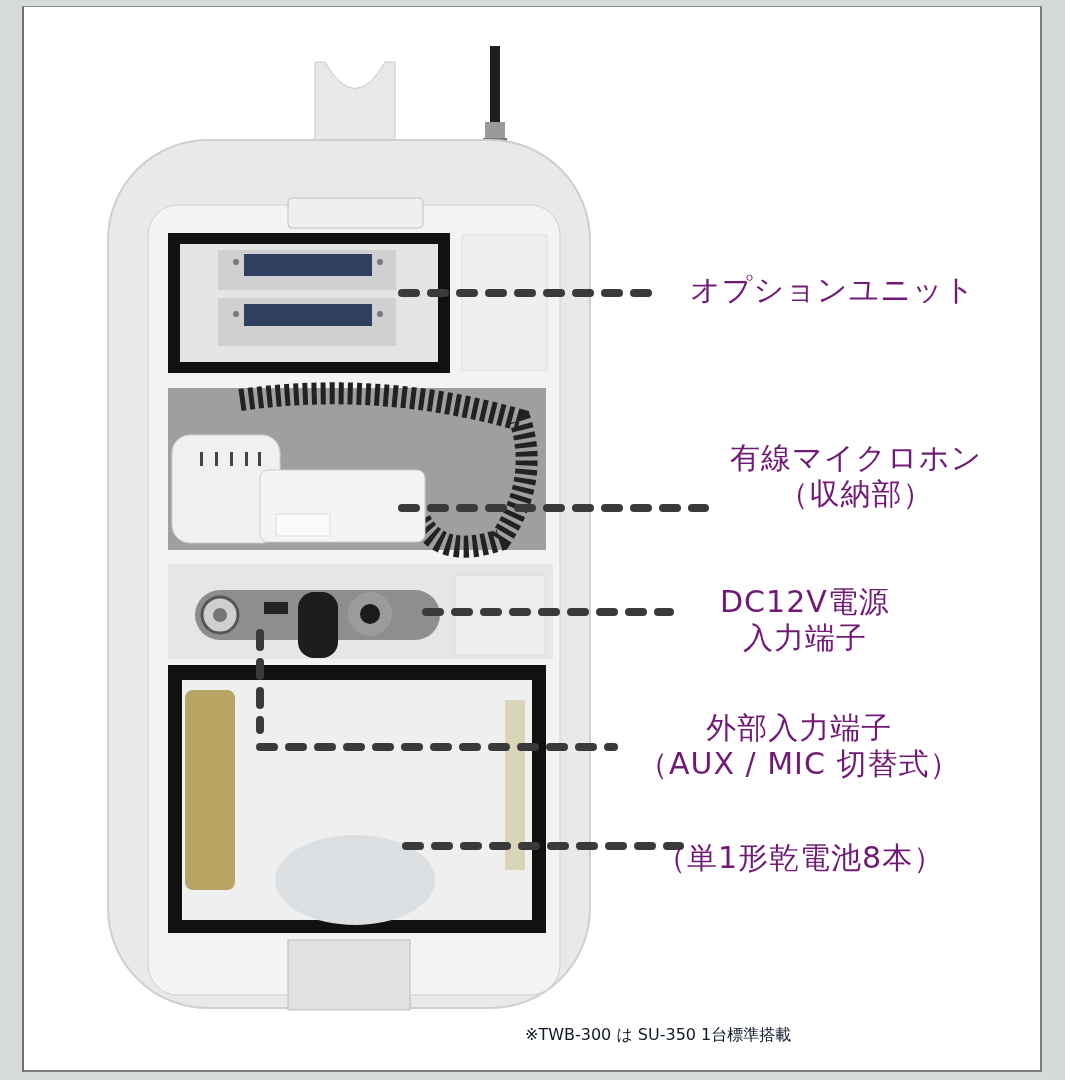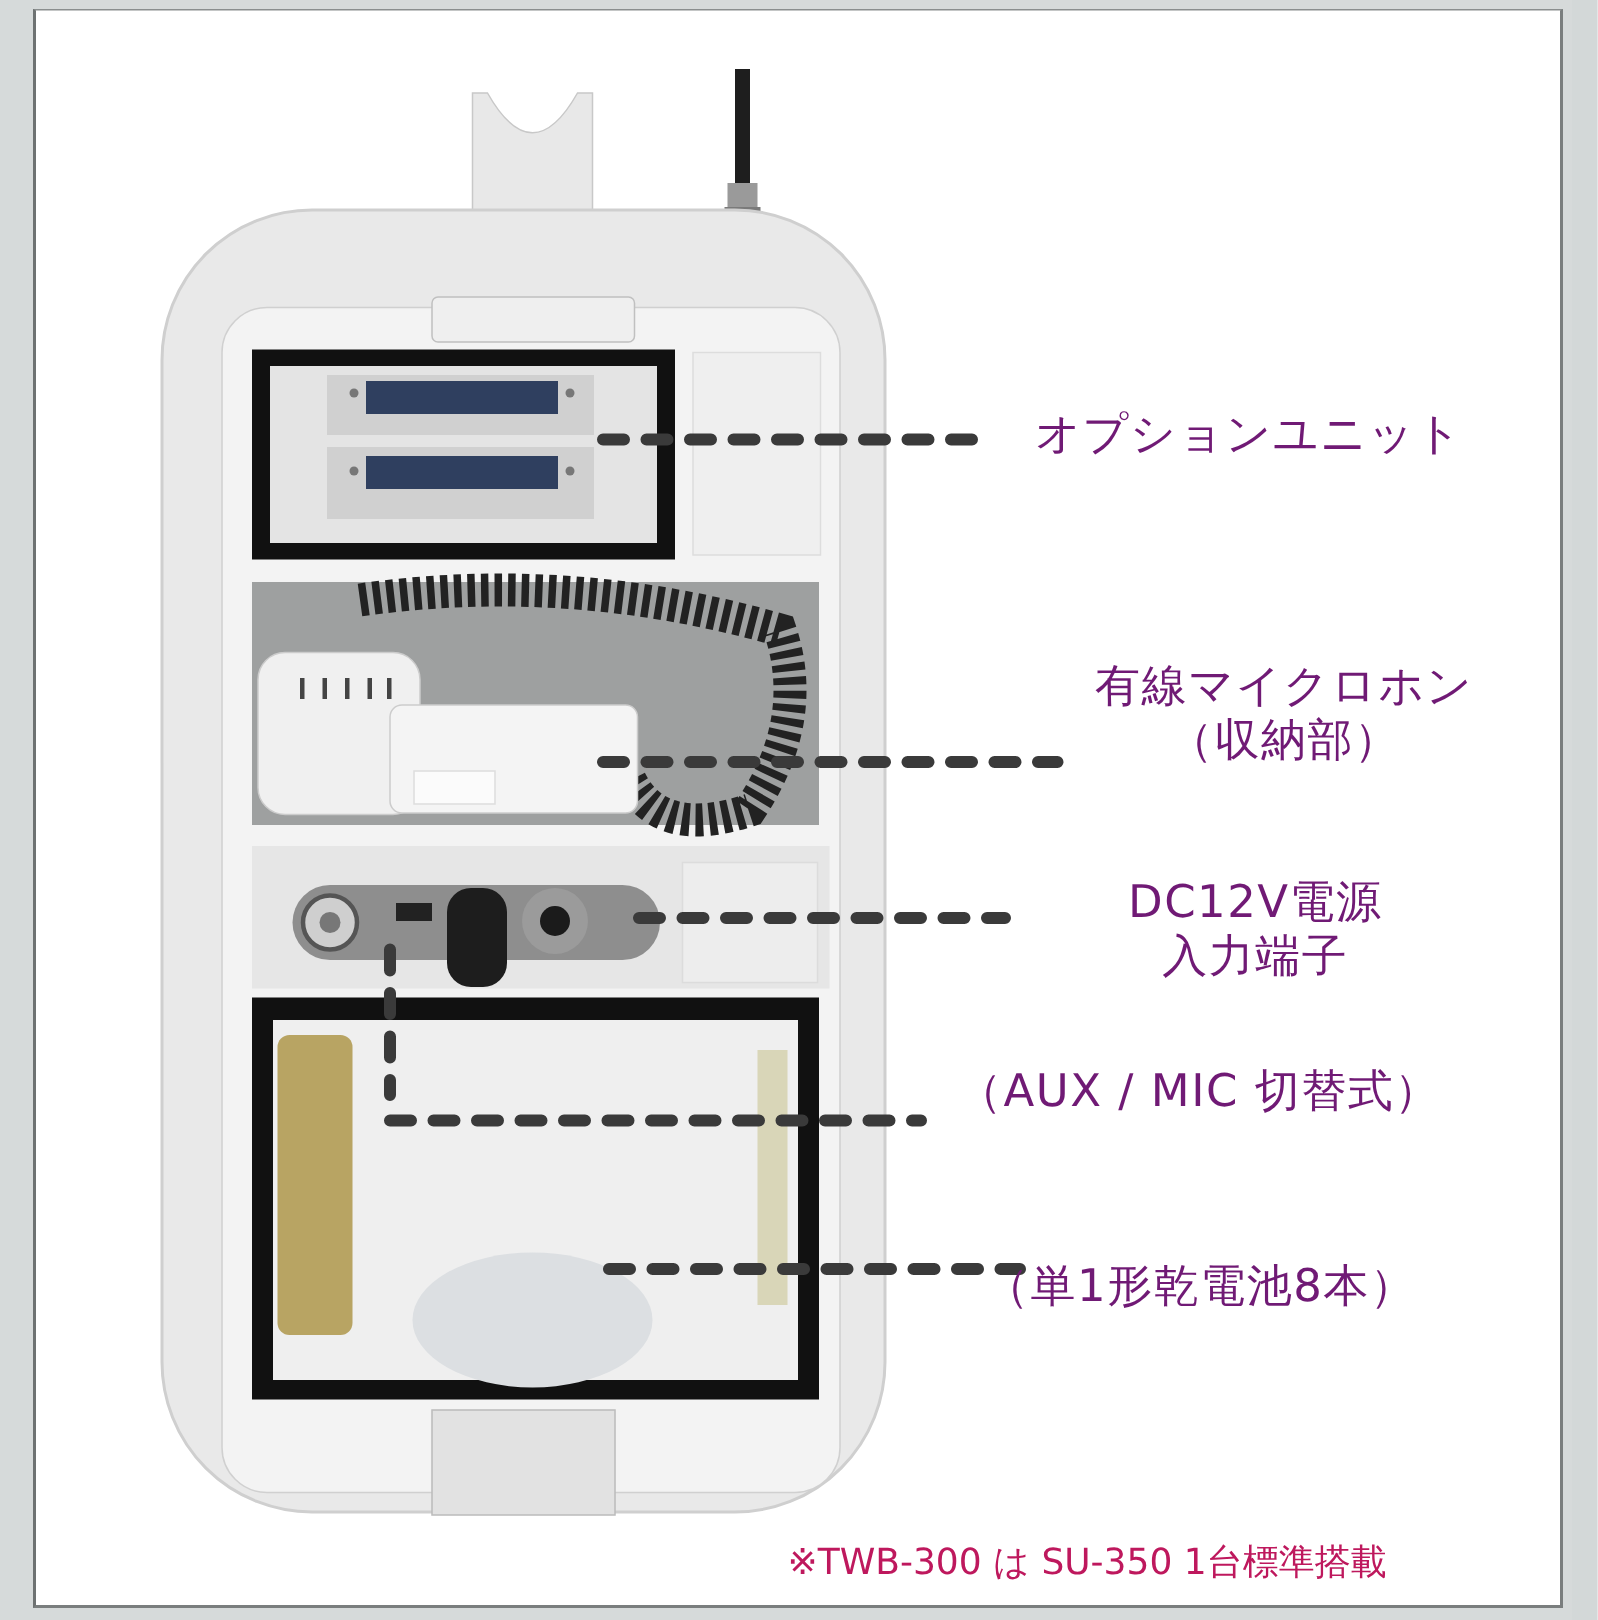--- a/index.html
+++ b/index.html
@@ -24,21 +24,21 @@
   }
   svg.device { position: absolute; left: 0; top: 0; }
   .label {
     position: absolute; text-align: center; color: #701a75;
     font-size: 30px; line-height: 36px; letter-spacing: 1px;
     font-weight: 500;
   }
   .label span { display: block; white-space: nowrap; }
   .footnote {
     position: absolute; left: 525px; top: 1025px;
-    font-size: 24px; color: #be185d; white-space: nowrap;
+    font-size: 16px; color: #0f172a; white-space: nowrap;
   }
 </style>
 </head>
 <body>
 
 <div class="right-strip"></div>
 <div class="panel"></div>
 
 <svg class="device" width="1065" height="1080" viewBox="0 0 1065 1080">
 
@@ -120,24 +120,25 @@
   </g>
 </svg>
 
 <div class="label" style="left:690px; top:272px;">
   <span>オプションユニット</span>
 </div>
 <div class="label" style="left:690px; top:440px;margin-left:40px;">
   <span>有線マイクロホン</span>
   <span>（収納部）</span>
 </div>
-<div class="label" style="left:720px; top:584px;margin-left:32px;">
+<div class="label" style="left:720px; top:584px;">
   <span>DC12V電源</span>
   <span>入力端子</span>
 </div>
 <div class="label" style="left:638px; top:710px;">
+  <span>外部入力端子</span>
   <span>（AUX / MIC 切替式）</span>
 </div>
 <div class="label" style="left:656px; top:840px;">
   <span>（単1形乾電池8本）</span>
 </div>
 
 <div class="footnote">※TWB-300 は SU-350 1台標準搭載</div>
 
 </body></html>

